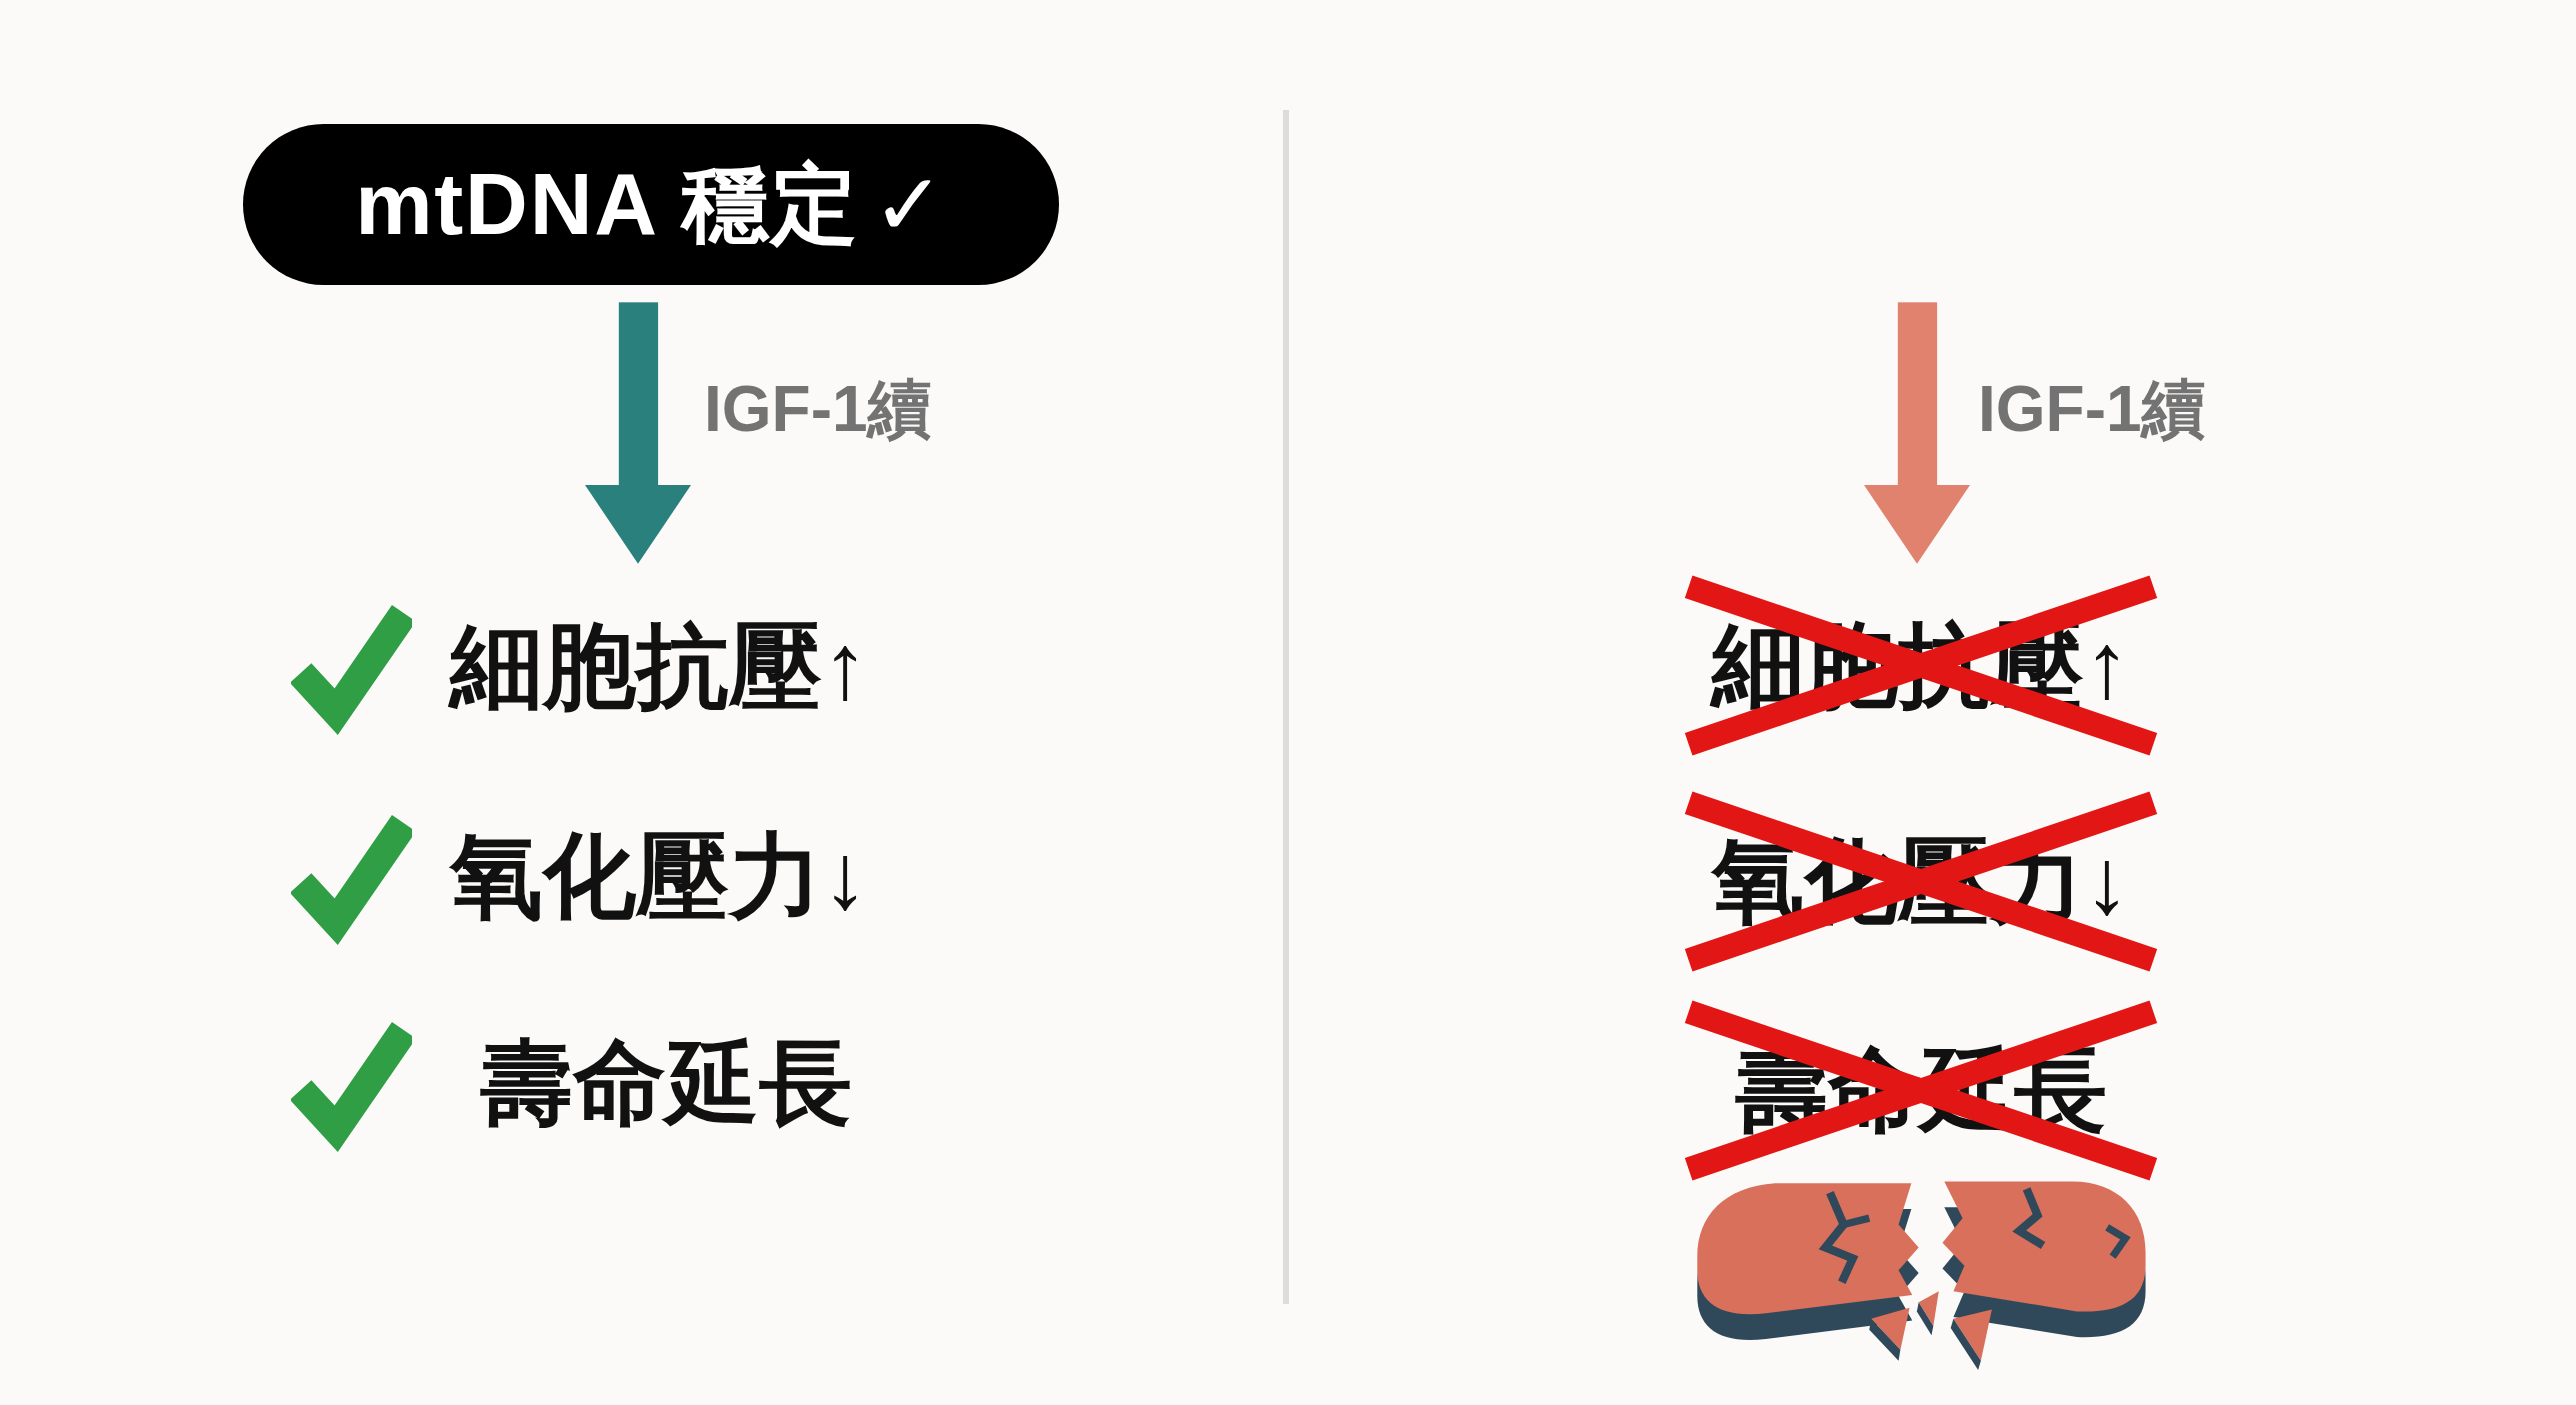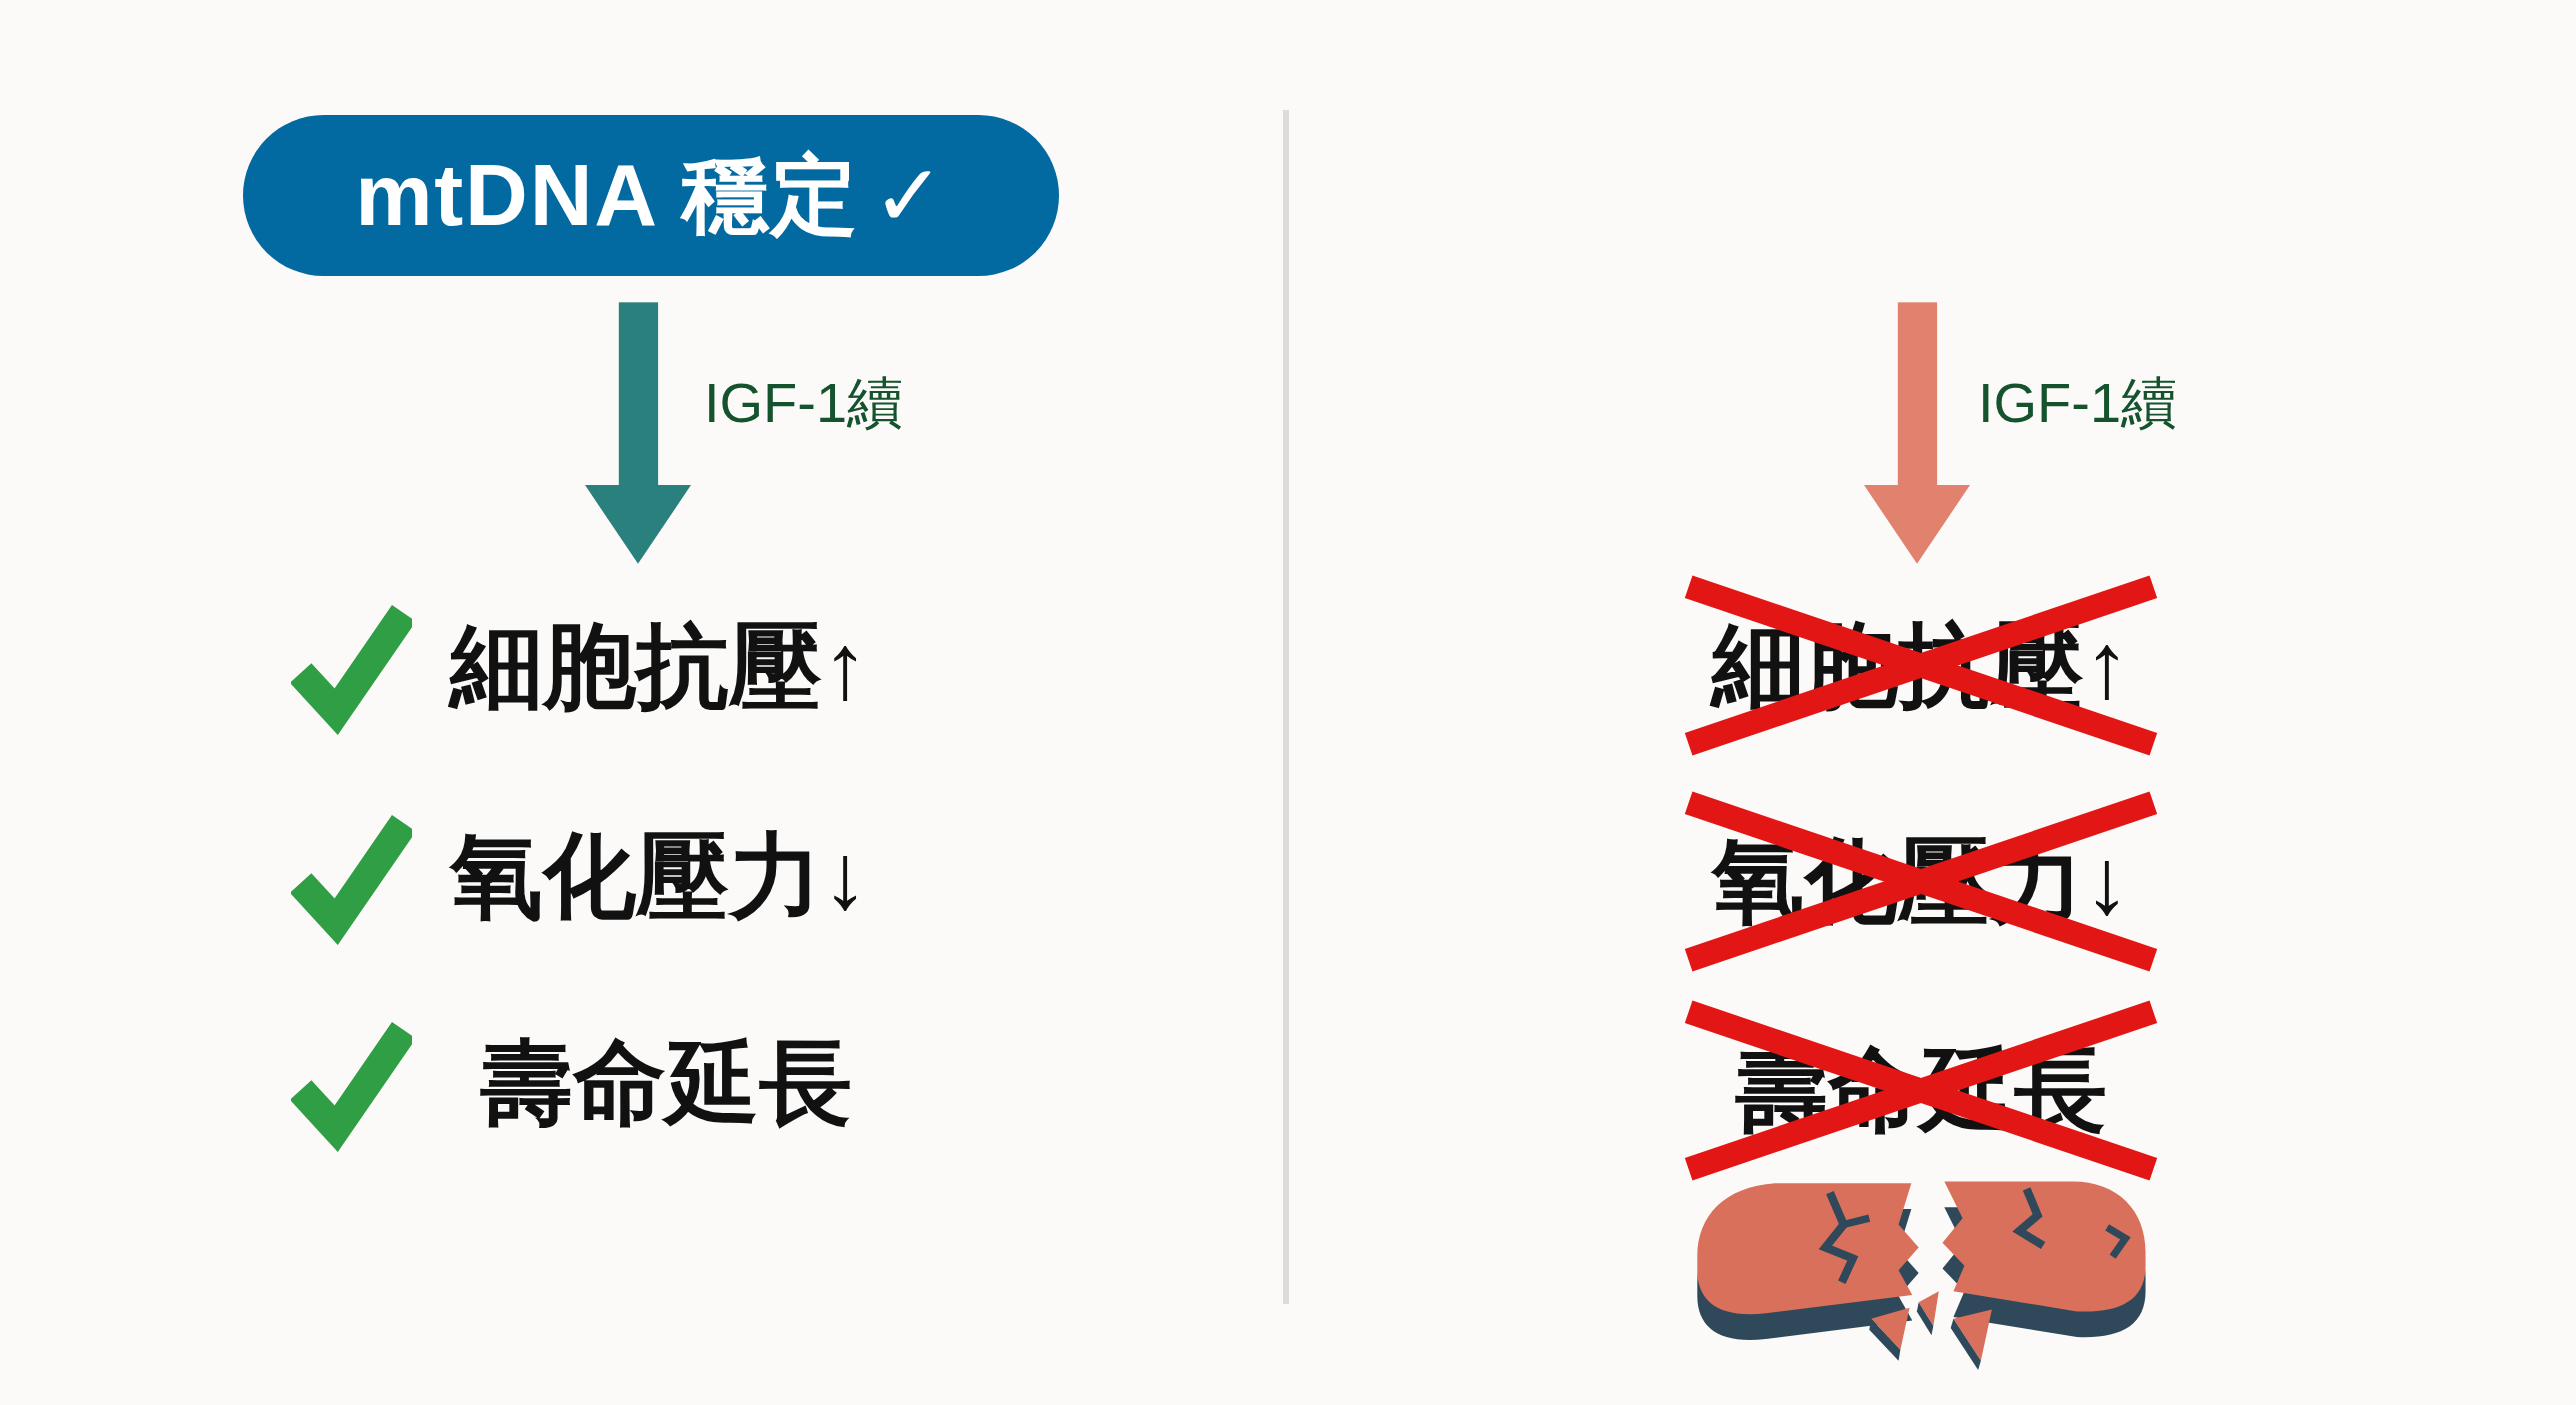--- a/index.html
+++ b/index.html
@@ -15,37 +15,37 @@
     position:absolute;left:1283px;top:110px;
     width:6.4px;height:1194px;background:#dcdcdc;
   }
   
   .pill{
     position:absolute;display:flex;align-items:center;justify-content:center;
     color:#ffffff;font-weight:800;font-size:87px;letter-spacing:1.8px;
     white-space:nowrap;
   }
   .pill-left{
-    left:243px;top:115px;width:816px;height:161px;border-radius:84px;
-    background:#0369a1;
+    left:243px;top:124px;width:816px;height:161px;border-radius:84px;
+    background:#000000;
   }
   .pill-right{
     left:1511px;top:120px;width:838px;height:152px;border-radius:79px;
     background:#dd7663;
   }
   .pill .glyph{margin-left:12.8px;font-weight:800;}
   .pill-left .glyph{color:#ffffff;}
   .pill-right .glyph{color:#e21715;}
   
   .arrow{position:absolute;width:106px;height:262px;}
   .arrow-left{left:585px;top:302px;}
   .arrow-right{left:1864px;top:302px;}
   
   .igf-label{
-    position:absolute;font-size:56px;font-weight:400;color:#14532d;
+    position:absolute;font-size:64px;font-weight:700;color:#737373;
     white-space:nowrap;
   }
   .igf-left{left:704px;top:366px;}
   .igf-right{left:1978px;top:366px;}
   
   .row-left{
     position:absolute;left:291px;height:146px;display:flex;align-items:center;
   }
   .row-left .check{width:121px;height:139px;flex:0 0 auto;}
   .row-left .txt{

